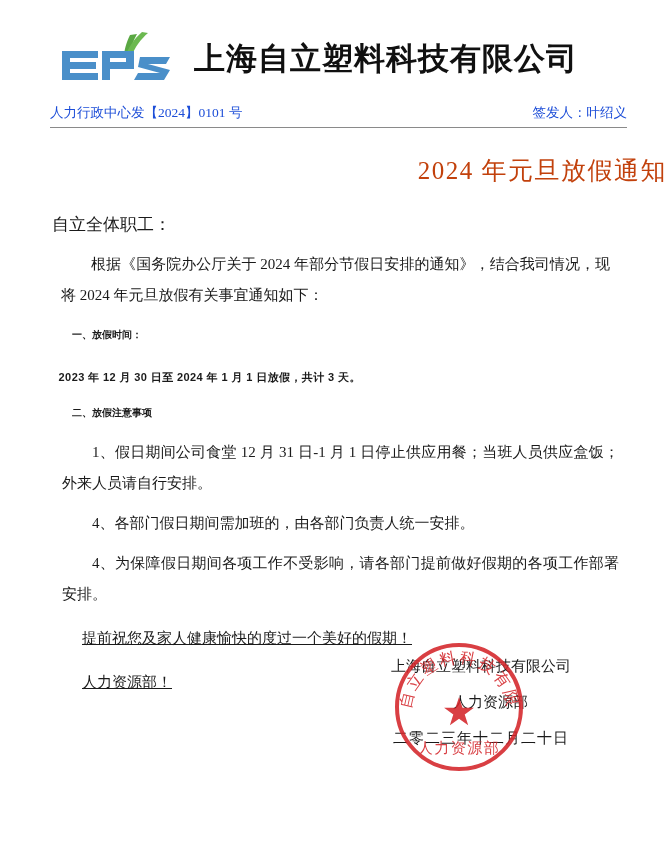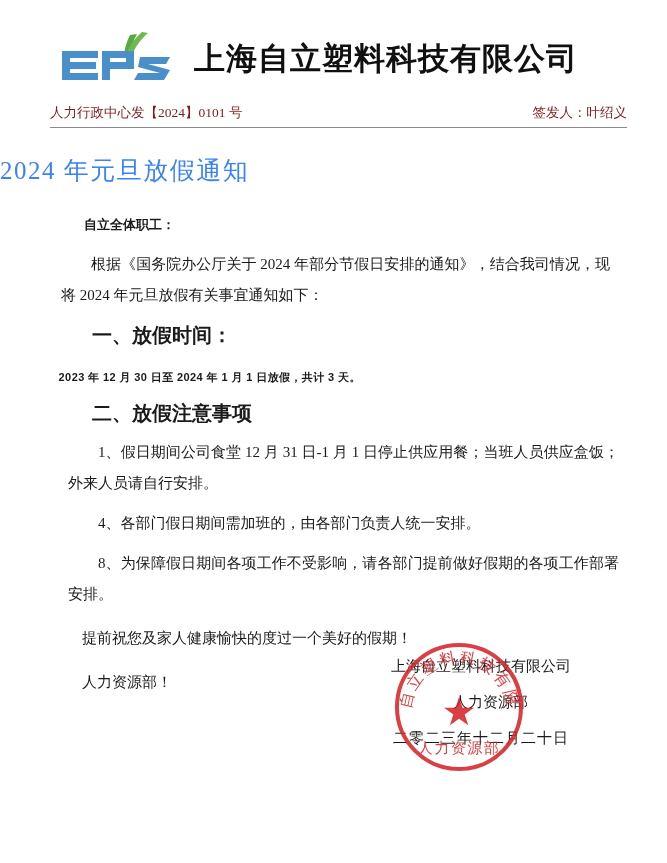--- a/index.html
+++ b/index.html
@@ -42,78 +42,78 @@
     white-space: nowrap;
   }
 
   
   .docnum-row {
     margin: 14px 40px 0 50px;
     display: flex;
     justify-content: space-between;
     align-items: flex-end;
     font-size: 13.5px;
-    color: #7f1d1d;
+    color: #1d4ed8;
     padding-bottom: 5px;
     border-bottom: 1.4px solid #8a8a8a;
   }
   .docnum-left, .docnum-right { white-space: nowrap; }
 
   
   .doc-title {
-    text-align: left;
+    text-align: right;
     font-size: 25px;
     font-weight: normal;
     letter-spacing: 1.5px;
     margin: 26px 0 0 0;
-    color: #3b82f6;
+    color: #c2410c;
   }
 
   
   .body-area {
     margin: 22px 48px 0 52px;
     font-size: 15px;
     line-height: 31px;
     text-align: justify;
   }
   .salutation {
     font-family: "Liberation Sans", "DejaVu Sans", sans-serif;
-    font-weight: bold;
-    font-size: 13px;
+    font-weight: normal;
+    font-size: 17px;
     margin-bottom: 2px;
-    margin-left: 32px;
   }
   .para {
     text-indent: 2em;
     margin: 9px;
   }
   .section-head {
     font-family: "Liberation Sans", "DejaVu Sans", sans-serif;
     font-weight: bold;
-    font-size: 20px;
+    font-size: 10px;
     text-indent: 2em;
     margin: 6px 0 0 0;
     line-height: 30px;
   }
   .highlight-line {
     font-family: "Liberation Sans", "DejaVu Sans", sans-serif;
     font-weight: bold;
     font-size: 11px;
     text-indent: 0.6em;
     margin: 12px 0 6px 0;
     letter-spacing: 0.4px;
     line-height: 30px;
   }
   .item {
     text-indent: 2em;
-    margin: 9px 0 0 16px;
+    margin: 9px 0 0 10px;
   }
   .closing {
     text-indent: 2em;
     margin: 13px 0 0 0;
+    text-decoration: underline;
   }
 
   
   .sign-block {
     position: absolute;
     right: 96px;
     top: 648px;
     text-align: left;
     font-size: 15px;
     line-height: 36px;
@@ -180,21 +180,21 @@
     <p class="para">根据《国务院办公厅关于 2024 年部分节假日安排的通知》，结合我司情况，现将 2024 年元旦放假有关事宜通知如下：</p>
 
     <div class="section-head">一、放假时间：</div>
 
     <div class="highlight-line">2023 年 12 月 30 日至 2024 年 1 月 1 日放假，共计 3 天。</div>
 
     <div class="section-head">二、放假注意事项</div>
 
     <p class="item">1、假日期间公司食堂 12 月 31 日-1 月 1 日停止供应用餐；当班人员供应盒饭；外来人员请自行安排。</p>
     <p class="item">4、各部门假日期间需加班的，由各部门负责人统一安排。</p>
-    <p class="item">8、为保障假日期间各项工作不受影响，请各部门提前做好假期的各项工作部署安排。</p>
+    <p class="item">4、为保障假日期间各项工作不受影响，请各部门提前做好假期的各项工作部署安排。</p>
 
     <p class="closing">提前祝您及家人健康愉快的度过一个美好的假期！</p>
 
     <p class="closing">人力资源部！</p>
   </div>
 
   <div class="sign-block">
     <div class="sign-company">上海自立塑料科技有限公司</div>
     <div class="sign-dept">人力资源部</div>
     <div class="sign-date">二零二三年十二月二十日</div>

